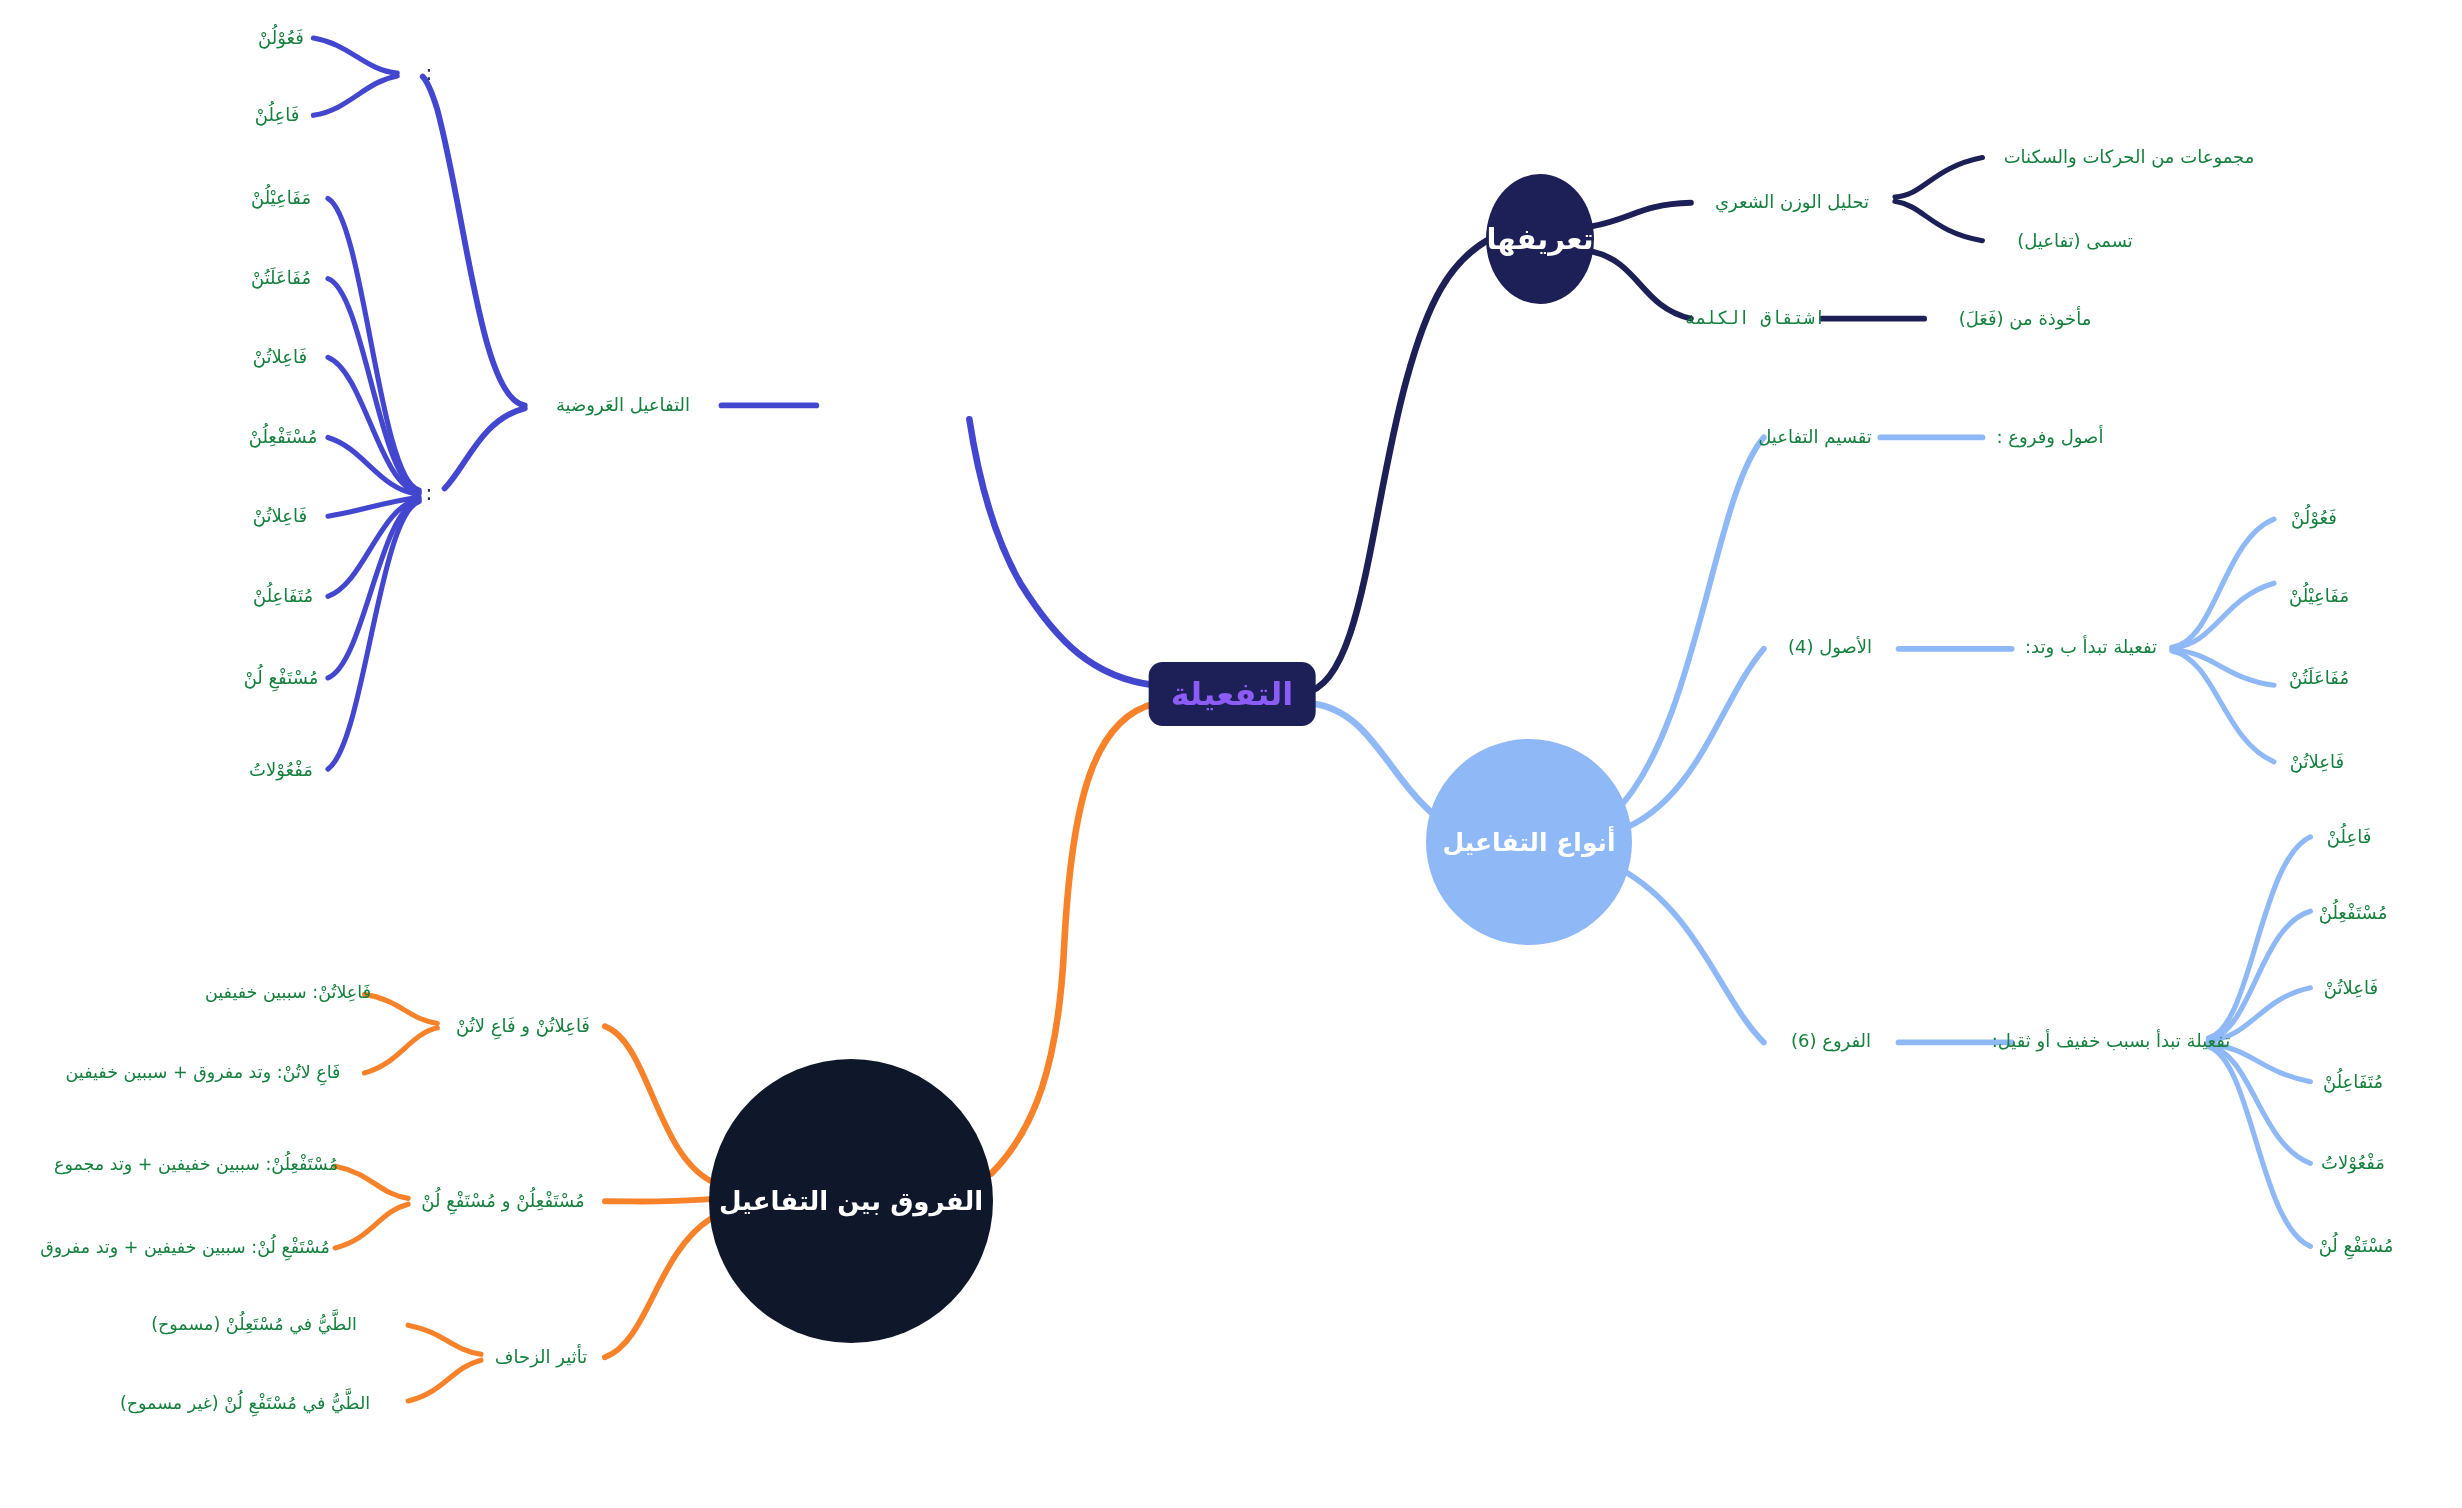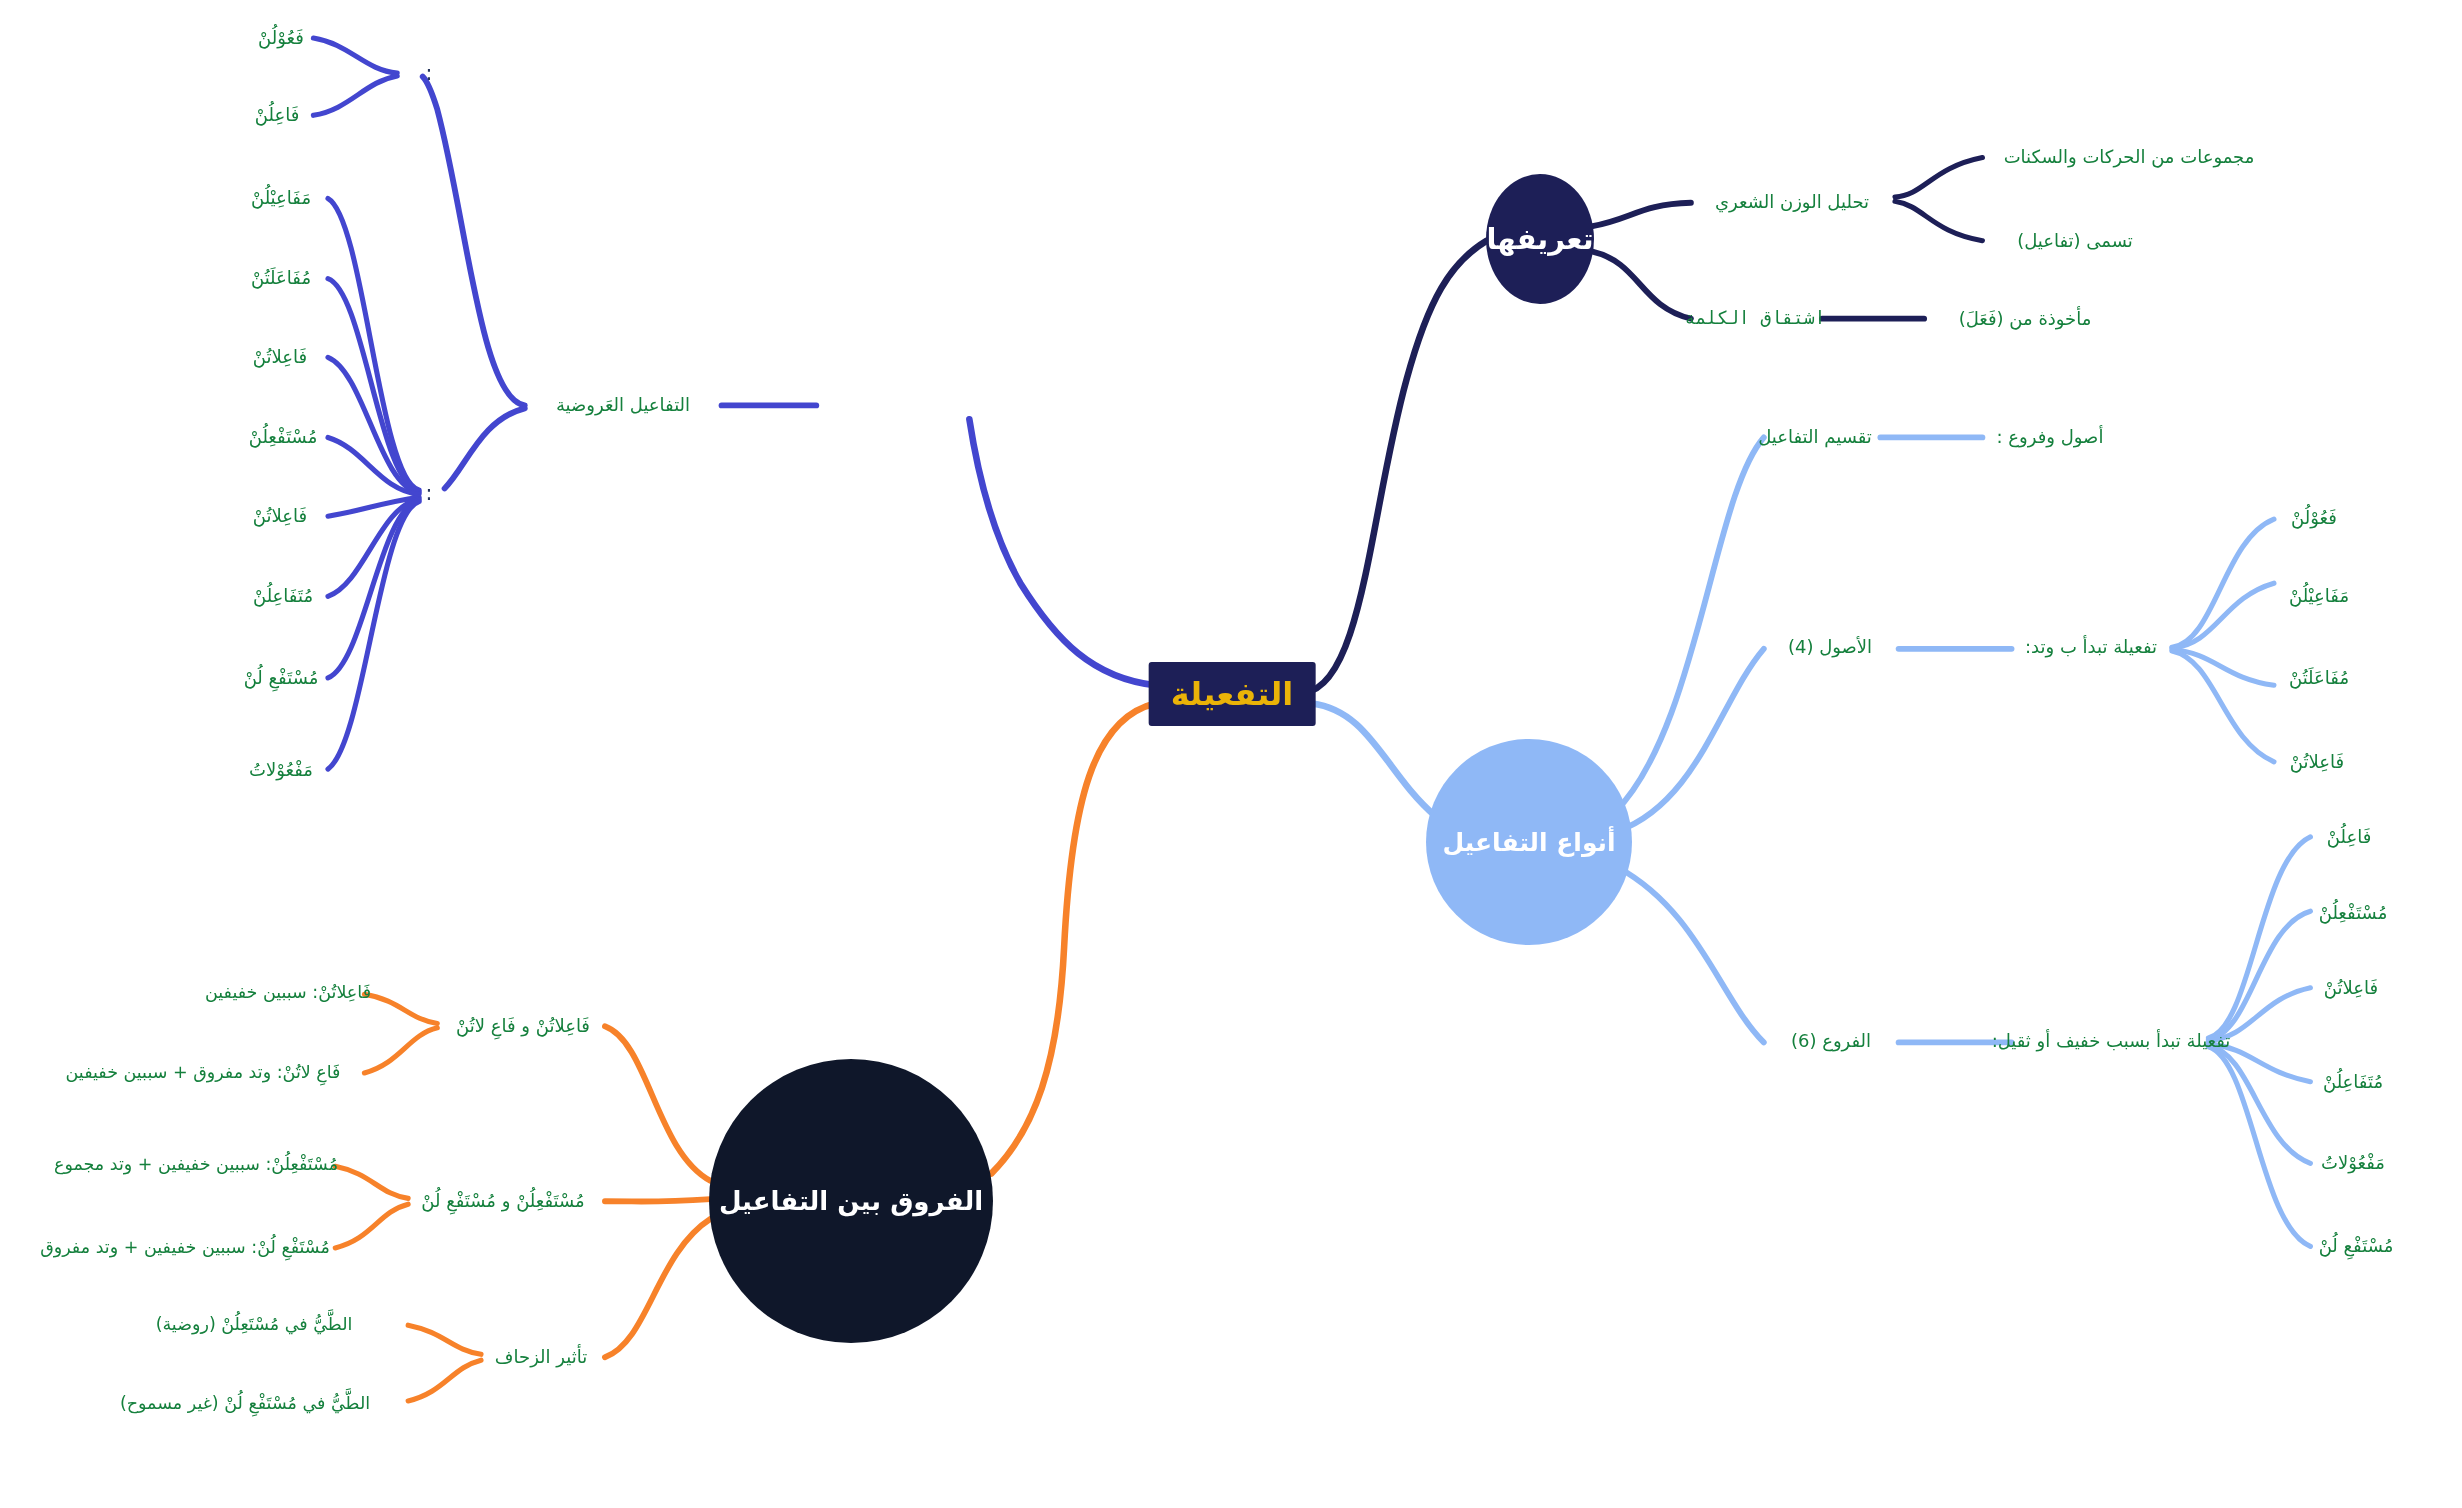--- a/index.html
+++ b/index.html
@@ -7,21 +7,21 @@
   body{
     font-family:"DejaVu Sans","Liberation Sans",sans-serif;
     width:2462px;height:1509px;position:relative;overflow:hidden;
   }
   #stage{position:absolute;left:0;top:0;width:2462px;height:1509px;}
   svg#edges{position:absolute;left:0;top:0;width:2462px;height:1509px;pointer-events:none;}
   .node{position:absolute;transform:translate(-50%,-50%);
         display:flex;align-items:center;justify-content:center;text-align:center;}
   
   .root{
-    background:#1d1f57;color:#eab308;border-radius:3px;
+    background:#1d1f57;color:#8b5cf6;border-radius:14px;
     font-weight:bold;font-size:32px;letter-spacing:0px;
     padding:0 22px;white-space:nowrap;
   }
   
   .bubble{border-radius:50%;color:#fff;font-weight:bold;white-space:nowrap;}
   .bubble.navy{background:#1d1f57;}
   .bubble.indigo{background:#4346cf;}
   .bubble.lightblue{background:#8fb8f6;}
   .bubble.orange{background:#0f172a;}
   
@@ -177,17 +177,17 @@
   <div class="node lbl" style="left:503px;top:1201px;">مُسْتَفْعِلُنْ و مُسْتَفْعِ لُنْ</div>
 
   <div class="node lbl" style="left:541px;top:1357px;">تأثير الزحاف</div>
 
   <div class="node lbl s3" style="left:255px;top:993px;margin-left:33px;">فَاعِلاتُنْ: سببين خفيفين</div>
   <div class="node lbl s3" style="left:203px;top:1073px;">فَاعِ لاتُنْ: وتد مفروق + سببين خفيفين</div>
 
   <div class="node lbl s3" style="left:196px;top:1165px;">مُسْتَفْعِلُنْ: سببين خفيفين + وتد مجموع</div>
   <div class="node lbl s3" style="left:185px;top:1248px;">مُسْتَفْعِ لُنْ: سببين خفيفين + وتد مفروق</div>
 
-  <div class="node lbl s3" style="left:254px;top:1325px;">الطَّيُّ في مُسْتَعِلُنْ (روضية)</div>
+  <div class="node lbl s3" style="left:254px;top:1325px;">الطَّيُّ في مُسْتَعِلُنْ (مسموح)</div>
   <div class="node lbl s3" style="left:245px;top:1404px;">الطَّيُّ في مُسْتَفْعِ لُنْ (غير مسموح)</div>
 
 </div>
 
 
 </body></html>

